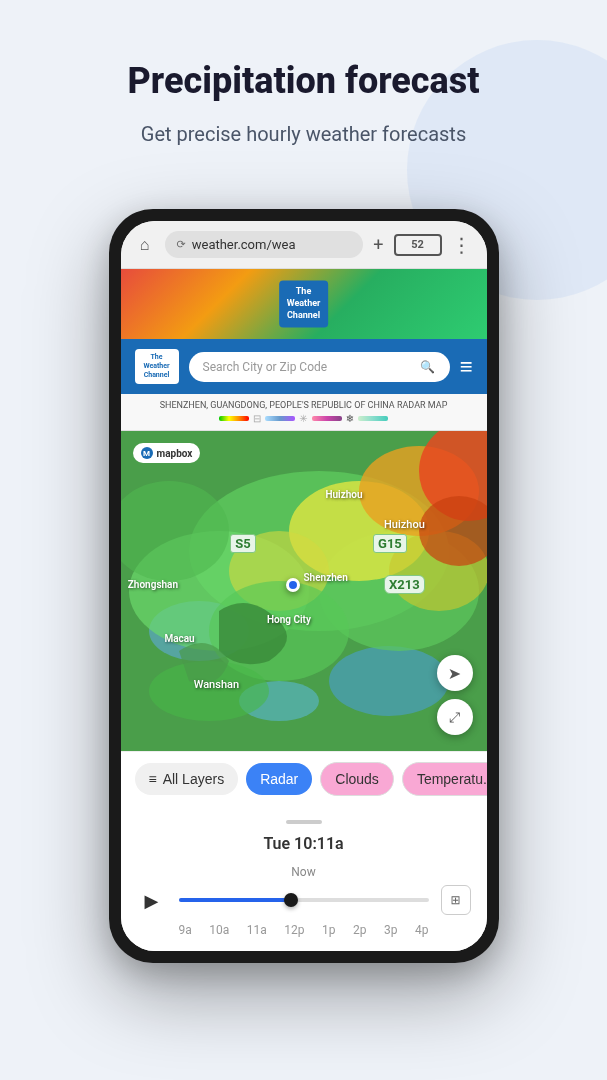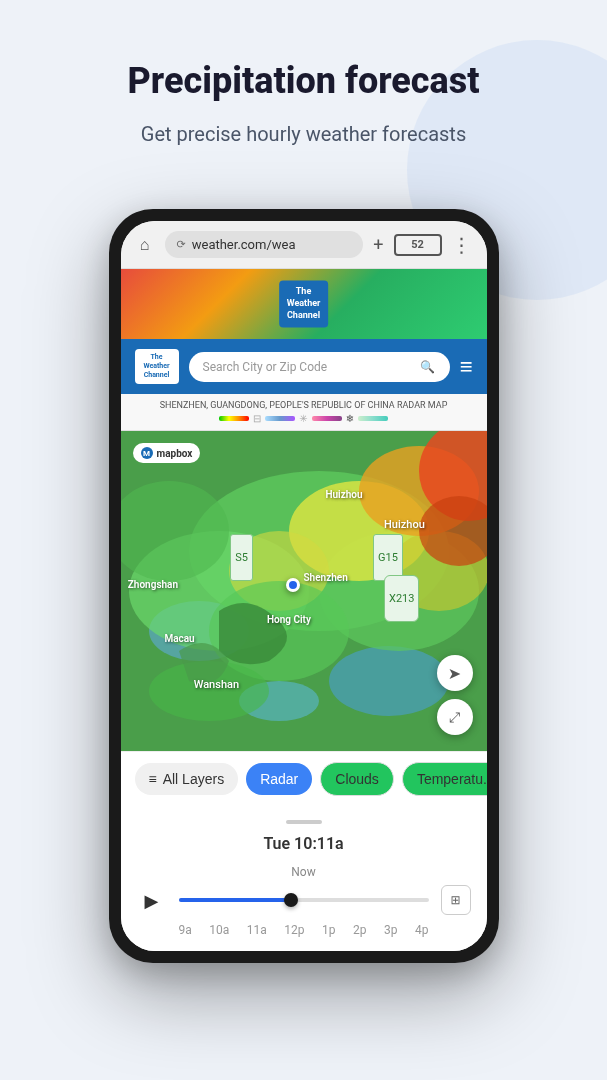--- a/index.html
+++ b/index.html
@@ -356,21 +356,21 @@
       color: #333;
     }
 
     .layer-btn.active {
       background: #3b82f6;
       color: white;
       text-align: center;
     }
 
     .layer-btn.outline {
-      background: #22c55e;
+      background: #f9a8d4;
       color: #333;
       border: 1px solid #ddd;
     }
 
     
     .timeline-section {
       background: white;
       padding: 14px 16px;
     }
 
@@ -471,24 +471,24 @@
       color: #999;
       gap: 14px;
     }
 
     
     .road-marker {
       position: absolute;
       background: #e8f5e9;
       border: 1px solid #81c784;
       border-radius: 3px;
-      padding: 16px 4px;
-      font-size: 11px;
+      padding: 1px 4px;
+      font-size: 13px;
       color: #2e7d32;
-      font-weight: normal;
+      font-weight: bold;
     }
   </style>
 </head>
 <body>
 
 <div class="bg-circle"></div>
 
 <div class="hero-section">
   <h1 class="hero-title">Precipitation forecast</h1>
   <p class="hero-subtitle">Get precise hourly weather forecasts</p>

